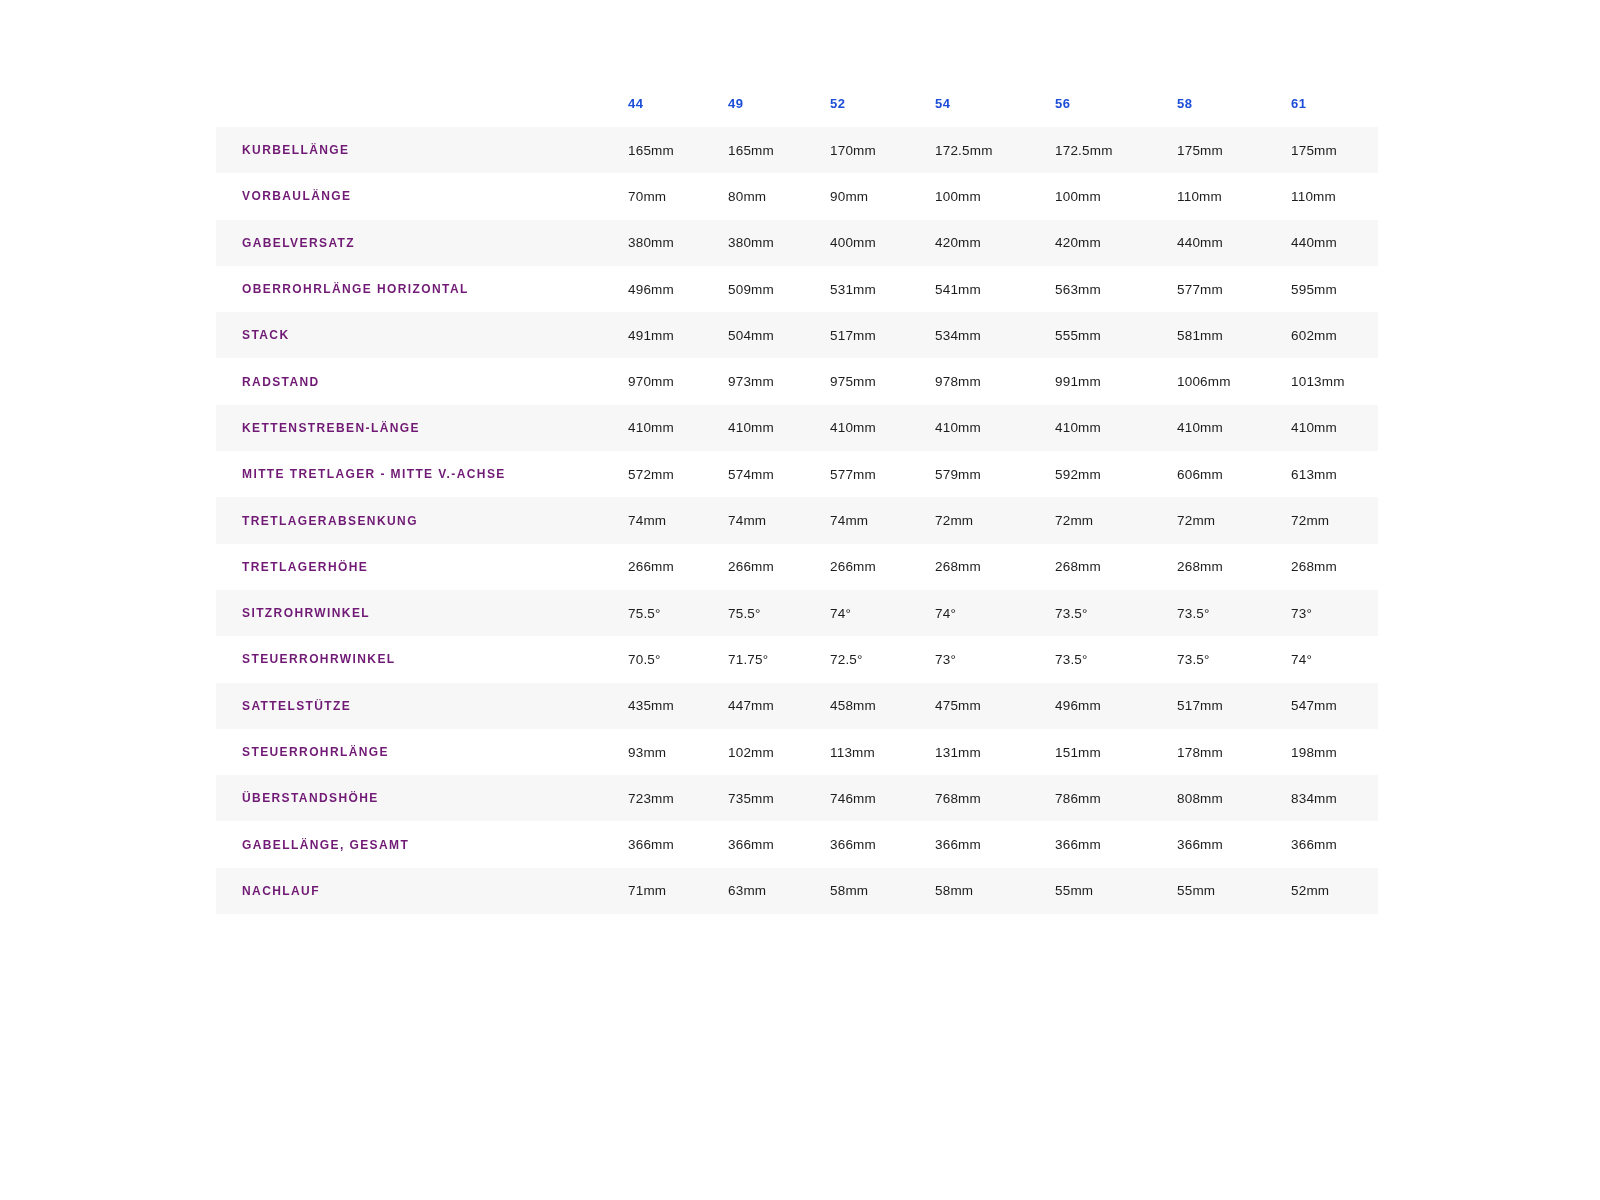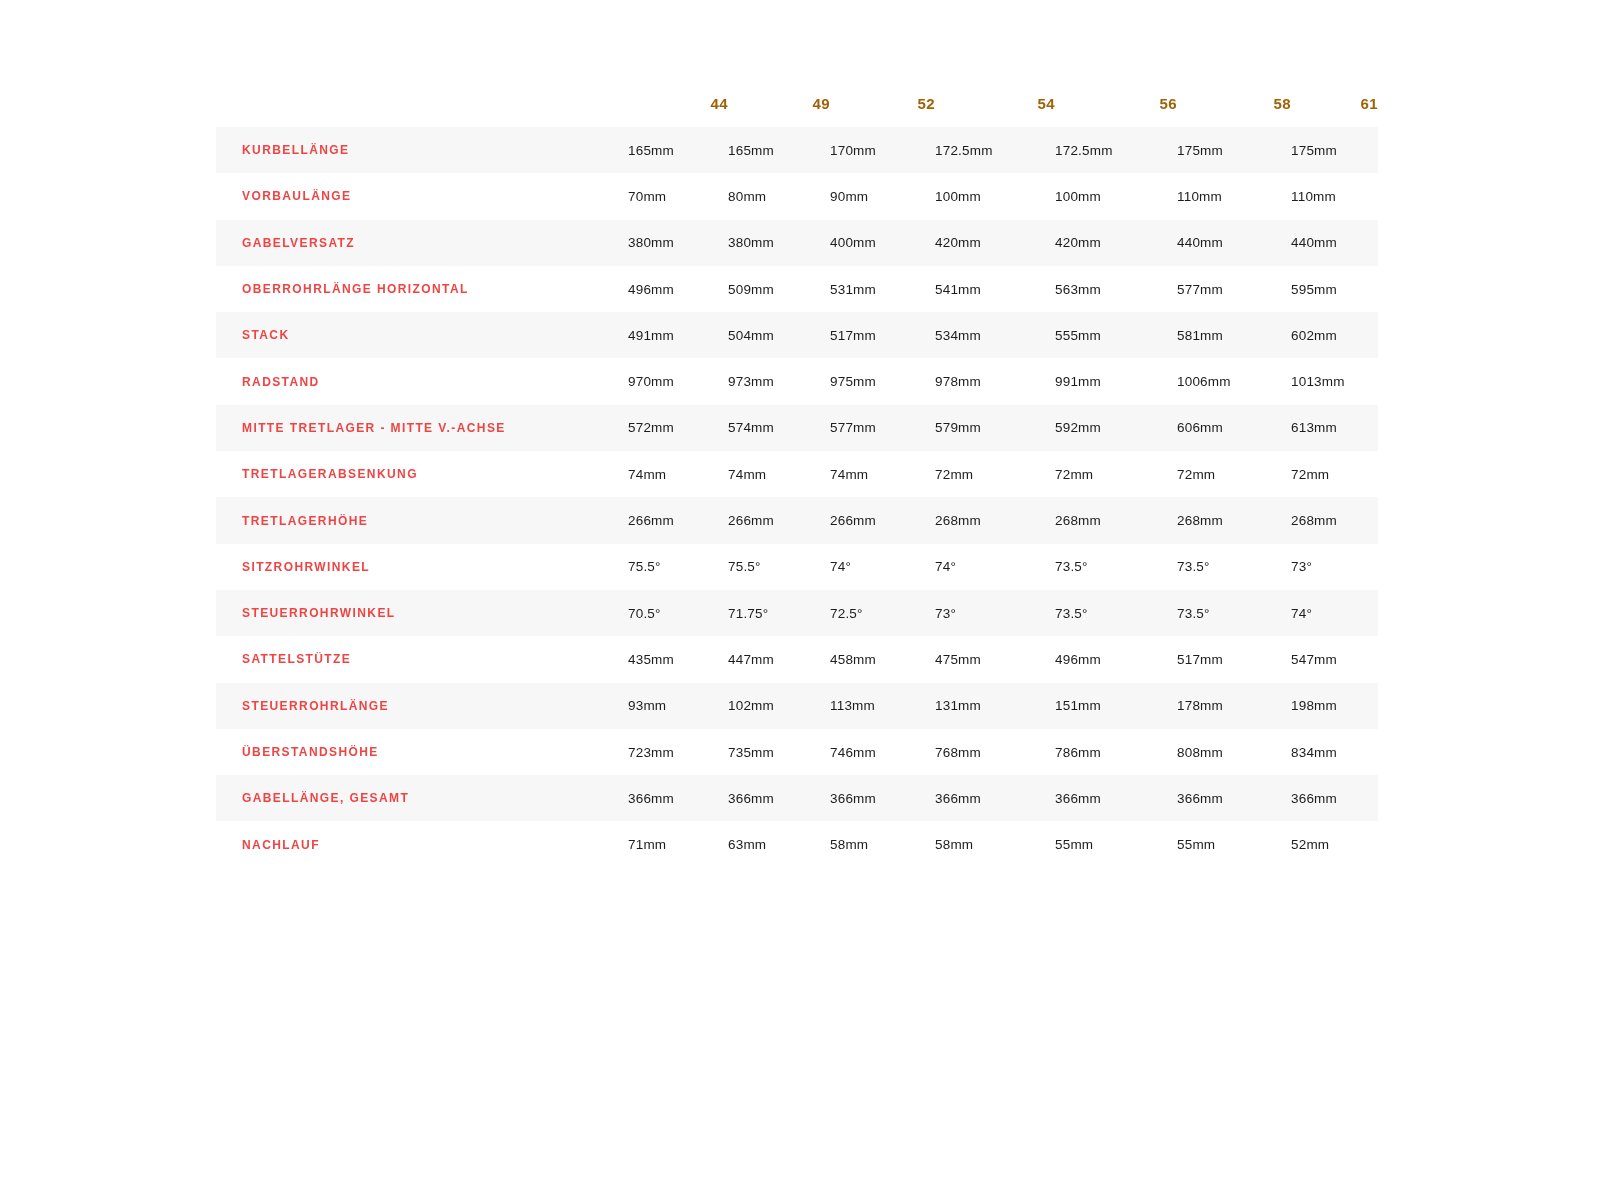--- a/index.html
+++ b/index.html
@@ -18,41 +18,41 @@
     top: 80px;
     width: 1162px;
   }
   table {
     border-collapse: collapse;
     table-layout: fixed;
     width: 1162px;
   }
   thead tr { height: 47px; }
   thead th {
-    text-align: right;
+    text-align: left;
     vertical-align: middle;
-    font-size: 15px;
+    font-size: 13px;
     font-weight: 700;
     letter-spacing: 0.4px;
     padding: 0;
-    color: #a16207;
+    color: #1d4ed8;
   }
   tbody tr { height: 46.3px; }
   tbody tr:nth-child(odd) { background: #f7f7f7; }
   tbody td {
     vertical-align: middle;
     padding: 0;
     white-space: nowrap;
   }
   td.label {
     font-size: 12px;
     font-weight: 700;
     letter-spacing: 1.4px;
     padding-left: 26px;
-    color: #ef4444;
+    color: #701a75;
   }
   td.value {
     font-size: 13.5px;
     font-weight: 400;
     letter-spacing: 0.2px;
     color: #1d1d1d;
   }
 </style>
 </head>
 <body>
@@ -136,20 +136,30 @@
     <td class="label">RADSTAND</td>
     <td class="value">970mm</td>
     <td class="value">973mm</td>
     <td class="value">975mm</td>
     <td class="value">978mm</td>
     <td class="value">991mm</td>
     <td class="value">1006mm</td>
     <td class="value">1013mm</td>
   </tr>
         <tr>
+    <td class="label">KETTENSTREBEN-LÄNGE</td>
+    <td class="value">410mm</td>
+    <td class="value">410mm</td>
+    <td class="value">410mm</td>
+    <td class="value">410mm</td>
+    <td class="value">410mm</td>
+    <td class="value">410mm</td>
+    <td class="value">410mm</td>
+  </tr>
+        <tr>
     <td class="label">MITTE TRETLAGER - MITTE V.-ACHSE</td>
     <td class="value">572mm</td>
     <td class="value">574mm</td>
     <td class="value">577mm</td>
     <td class="value">579mm</td>
     <td class="value">592mm</td>
     <td class="value">606mm</td>
     <td class="value">613mm</td>
   </tr>
         <tr>

